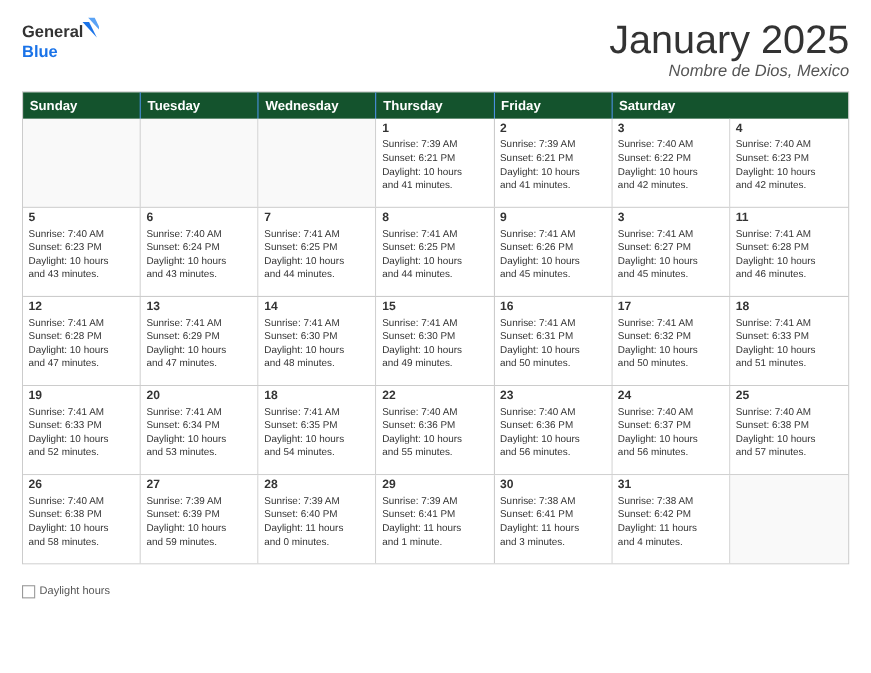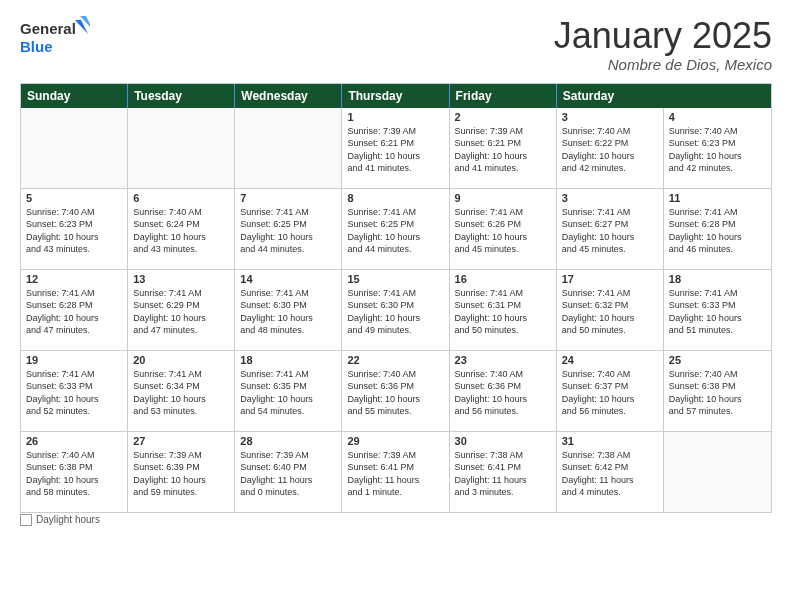--- a/index.html
+++ b/index.html
@@ -90,21 +90,21 @@
       font-weight: bold;
       margin-bottom: 2px;
       color: #333;
     }
     .cal-cell .info {
       font-size: 9px;
       color: #333;
       line-height: 1.4;
     }
     .footer {
-      margin-top: 1px;
+      margin-top: 19px;
       font-size: 10px;
       color: #555;
       display: flex;
       align-items: center;
       gap: 4px;
     }
     .footer-box {
       width: 12px;
       height: 12px;
       background: #fff;

